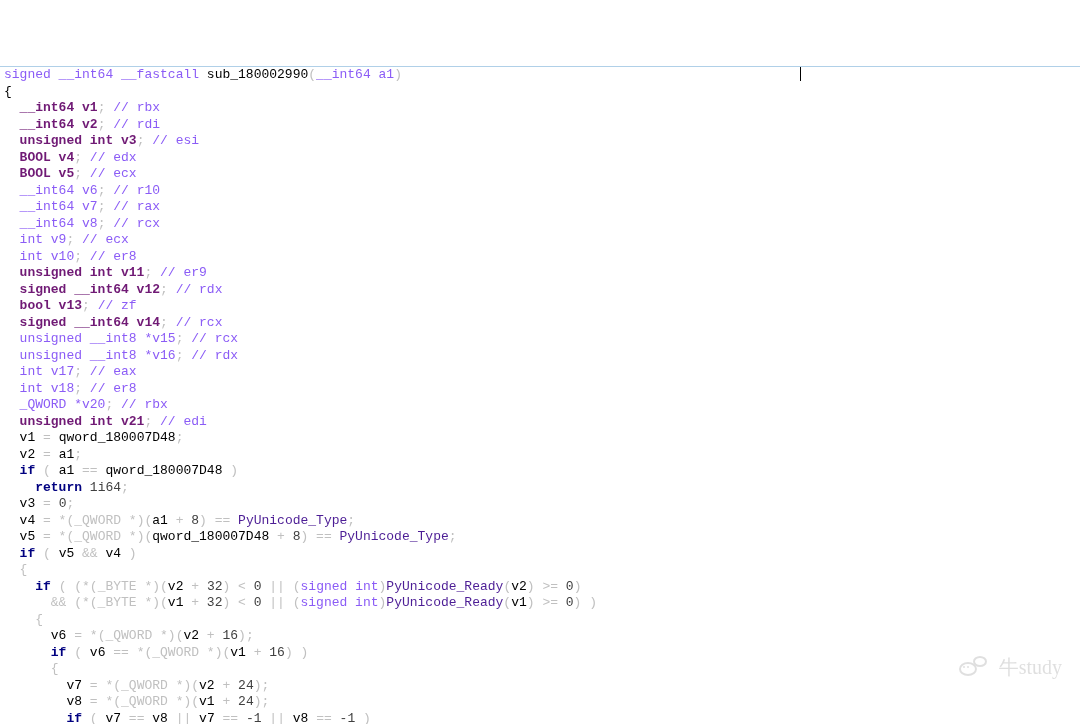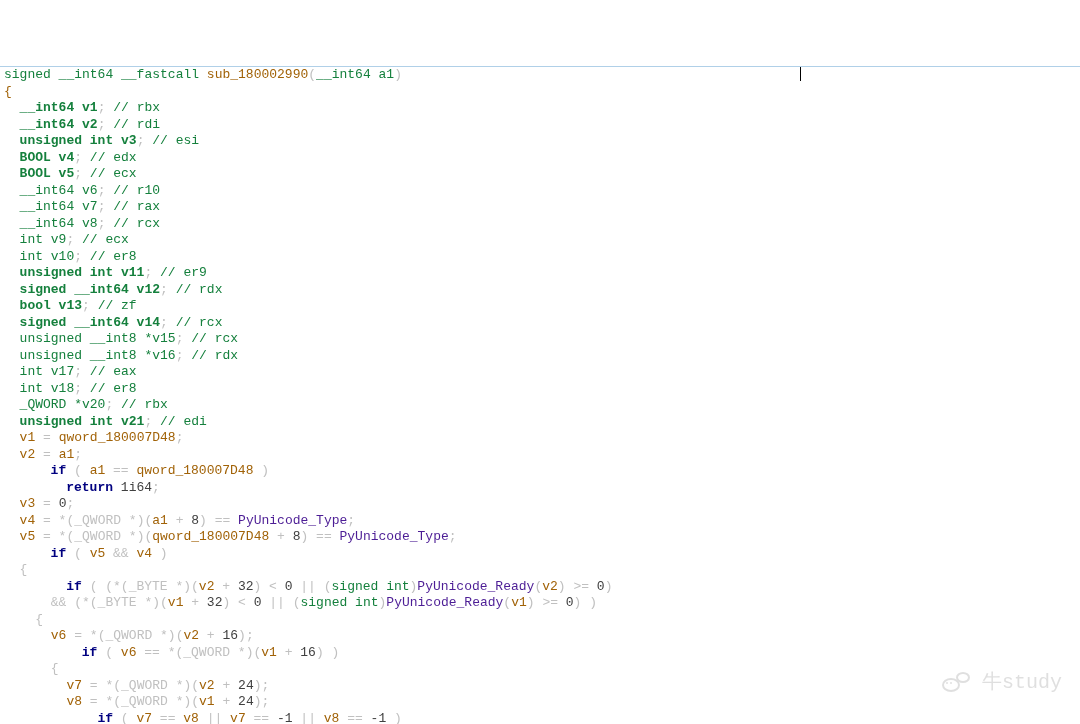--- a/index.html
+++ b/index.html
@@ -15,38 +15,38 @@
   position: relative;
   white-space: pre;
 }
 .code-area {
   padding: 0 4px;
   border-top: 1px solid #b0d0e8;
   border-bottom: 1px solid #c8c8c8;
   height: 716px;
   overflow: hidden;
 }
-.tok-k { color: #000080; font-weight: bold; margin-left: 31px; } 
-.tok-kg { color: #15803d; font-weight: bold; }
-.tok-c { color: #15803d; }  
+.tok-k { color: #000080; font-weight: bold; } 
+.tok-kg { color: #701a75; font-weight: bold; }
+.tok-c { color: #8b5cf6; }  
 .tok-f { color: #4c1d95; } 
 .tok-n { color: #404040; }  
-.tok-v { color: #a16207; }
+.tok-v { color: #000000; }
 .caret {
   display:inline-block;
   border-left: 1px solid #000;
   height: 14px;
   vertical-align: text-top;
 }
 .watermark {
   position: absolute;
   right: 18px;
-  bottom: 28px;
+  bottom: 44px;
   color: #d8d8d8;
-  font-family: Liberation Mono, monospace;
+  font-family: Liberation Serif, serif;
   font-size: 20px;
   display:flex;
   align-items:center;
   gap:6px;
   opacity:0.8;
 }
 .wm-icon {
   position:relative;
   width:34px;
   height:26px;

